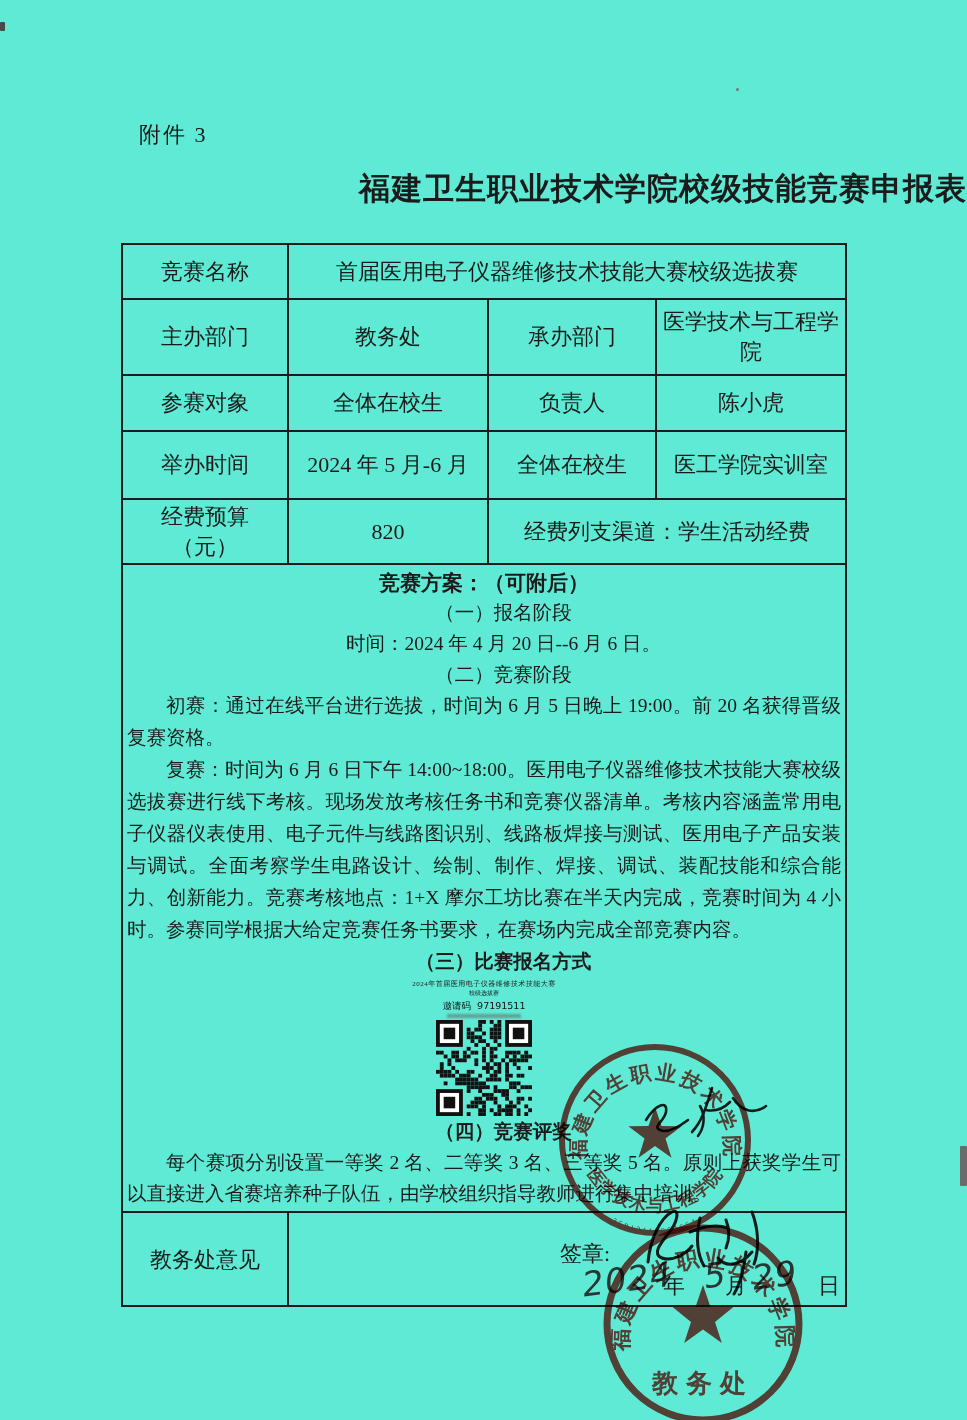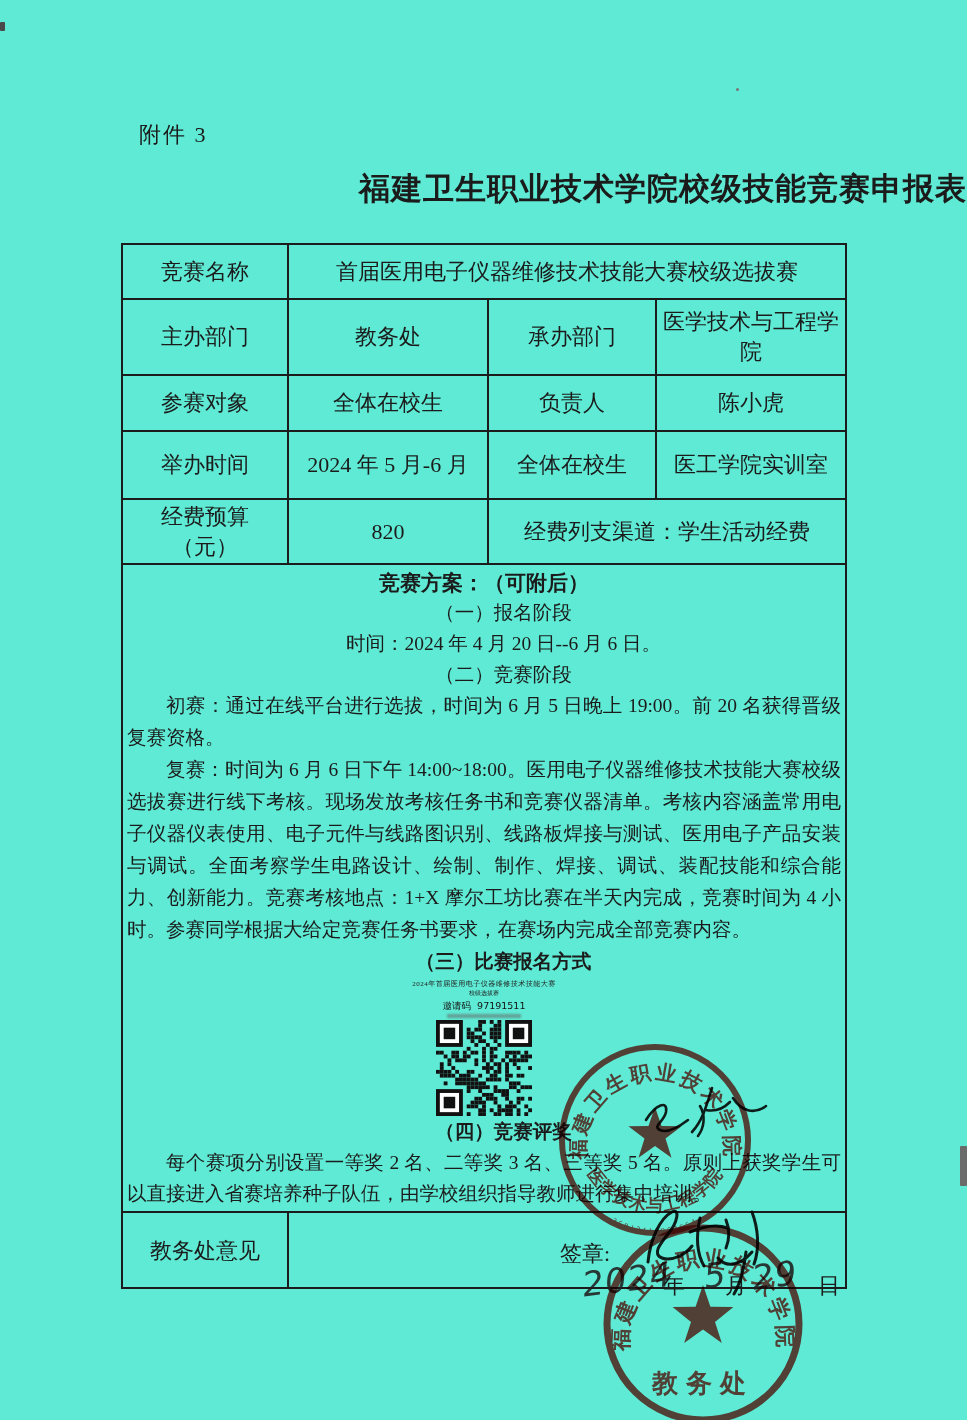--- a/index.html
+++ b/index.html
@@ -354,21 +354,21 @@
                 </g>
               </svg>
         </div>
 
         <p class="plan-line bold">（四）竞赛评奖</p>
         <p class="plan-para" style="line-height:31px">每个赛项分别设置一等奖 2 名、二等奖 3 名、三等奖 5 名。原则上获奖学生可以直接进入省赛培养种子队伍，由学校组织指导教师进行集中培训。</p>
       </td>
     </tr>
 
 
-    <tr style="height:76px">
+    <tr style="height:94px">
       <td>教务处意见</td>
       <td colspan="3" class="sign-cell">
         <span class="abs" style="left:271px;top:26px">签章:</span>
         <span class="hw" style="left:293px;top:44px">2024</span>
         <span class="abs" style="left:374px;top:58px">年</span>
         <span class="hw" style="left:415px;top:40px">5</span>
         <span class="abs" style="left:436px;top:58px">月</span>
         <span class="hw" style="left:463px;top:40px">29</span>
         <span class="abs" style="left:529px;top:58px">日</span>
       </td>

